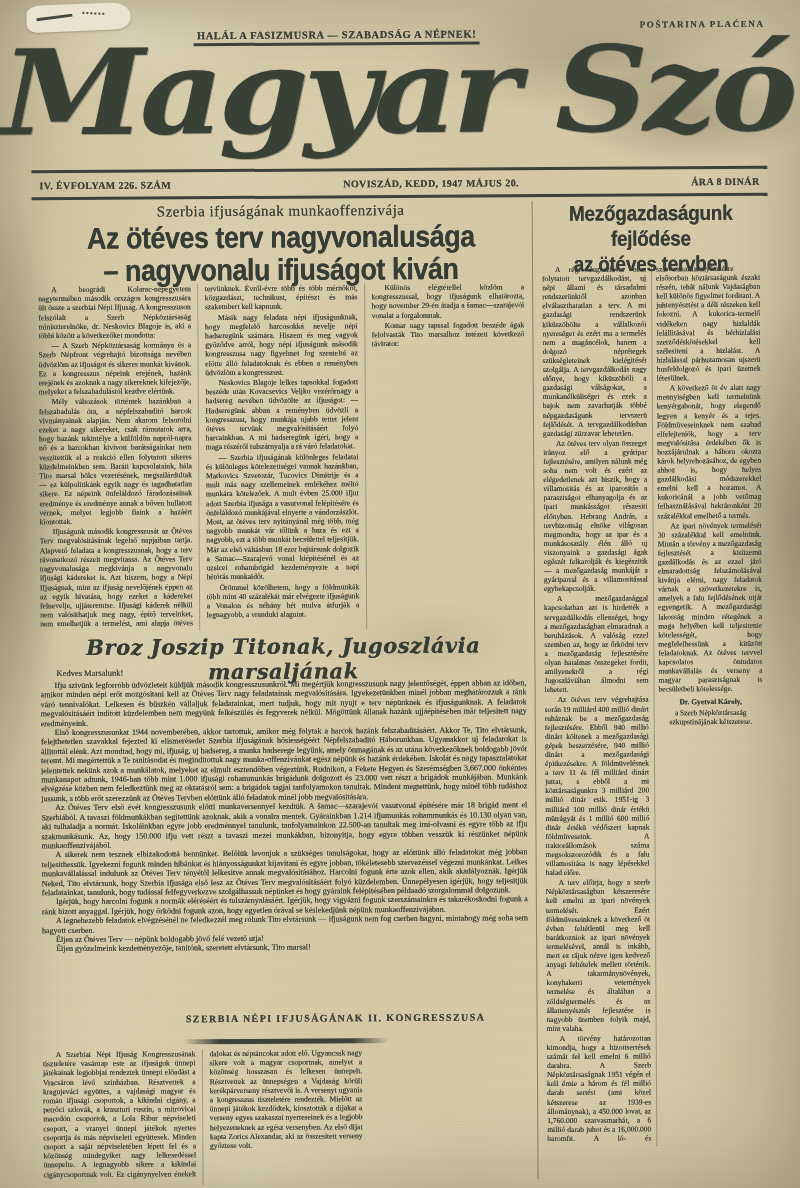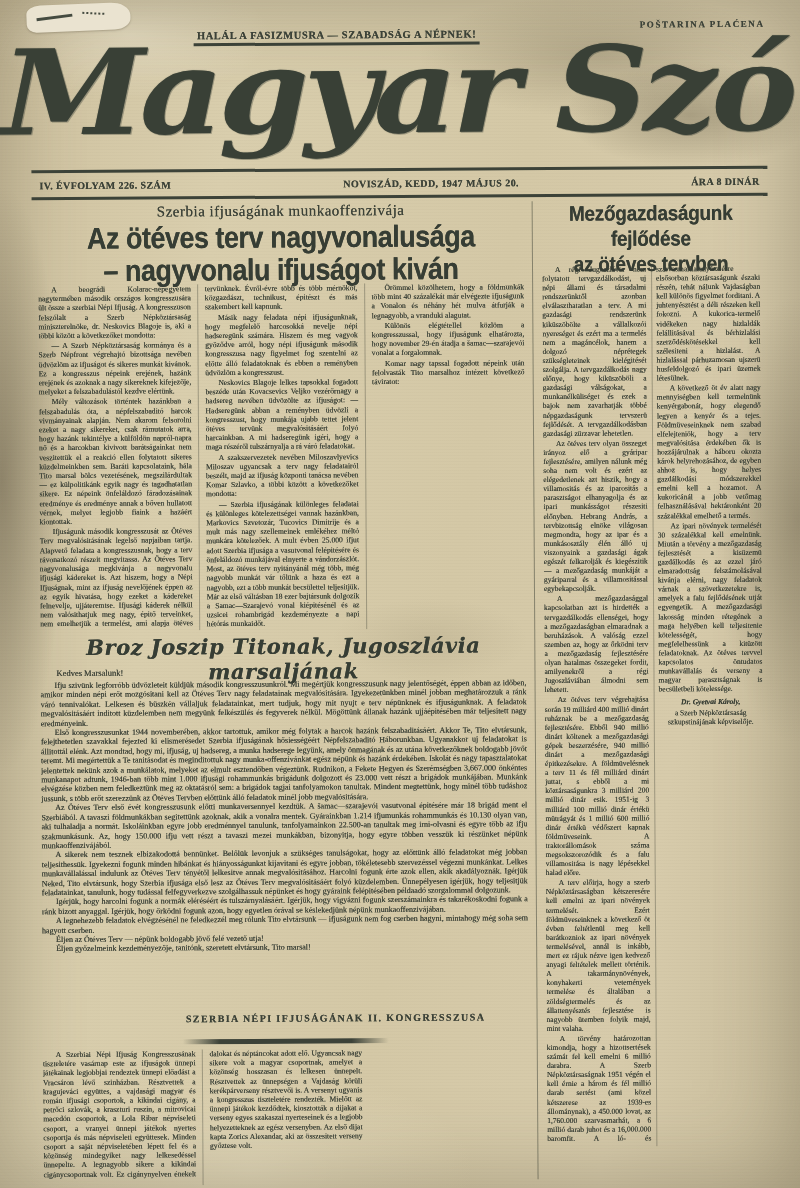--- a/index.html
+++ b/index.html
@@ -64,21 +64,21 @@
       linear-gradient(to right, transparent, #3c4238 18%, #3c4238 82%, transparent);
     background-repeat:no-repeat;}
   .congress-cols{position:absolute;top:848px;width:486px;height:136px;column-count:3;column-gap:14px;
     font-size:7.6px;line-height:9.2px;}
   
   .agri-head{position:absolute;top:2px;width:100%;text-align:center;
     font:bold 19px/23px "Liberation Sans",sans-serif;letter-spacing:-.3px;
     transform:scaleY(1.1);transform-origin:top center;color:#363d34;}
   .agri-cols{position:absolute;top:66px;width:218px;height:882px;column-count:2;column-gap:10px;
     font-size:7.5px;line-height:9.1px;}
-  .byline-name{text-align:center;font-weight:bold;font-style:italic;text-indent:0 !important;margin-top:4px !important;}
+  .byline-name{text-align:center;font-weight:bold;text-indent:0 !important;margin-top:4px !important;}
   .byline-role{text-align:center;text-indent:0 !important;}
 </style>
 </head>
 <body>
 
 <div class="paper"></div>
 
 <div class="content">
 
   <div class="torn">
@@ -110,25 +110,24 @@
         <div>Az ötéves terv nagyvonalusága</div>
         <div>– nagyvonalu ifjuságot kiván</div>
       </div>
       <div class="cols lead-cols">
         <p>A beográdi Kolarac-népegyetem nagytermében második országos kongresszusára ült össze a szerbiai Népi Ifjuság. A kongresszuson felszólalt a Szerb Népköztársaság miniszterelnöke, dr. Neskovics Blagoje is, aki a többi között a következőket mondotta:</p>
         <p>— A Szerb Népköztársaság kormánya és a Szerb Népfront végrehajtó bizottsága nevében üdvözlöm az ifjuságot és sikeres munkát kivánok. Ez a kongresszus népeink erejének, hazánk erejének és azoknak a nagy sikereknek kifejezője, melyeket a felszabadulástól kezdve elértünk.</p>
         <p>Mély változások történtek hazánkban a felszabadulás óta, a népfelszabaditó harcok vivmányainak alapján. Nem akarom felsorolni ezeket a nagy sikereket, csak rámutatok arra, hogy hazánk tekintélye a külföldön napról-napra nő és a harcokban kivivott barátságainkat nem veszitettük el a reakció ellen folytatott sikeres küzdelmeinkben sem. Baráti kapcsolataink, hála Tito marsal bölcs vezetésének, megszilárdultak — ez külpolitikánk egyik nagy és tagadhatatlan sikere. Ez népeink önfeláldozó fáradozásainak eredménye és eredménye annak a bőven hullatott vérnek, melyet legjobb fiaink a hazáért kiontottak.</p>
         <p>Ifjuságunk második kongresszusát az Ötéves Terv megvalósitásának legelső napjaiban tartja. Alapvető feladata a kongresszusnak, hogy a terv rávonatkozó részeit megvitassa. Az Ötéves Terv nagyvonalusága megkivánja a nagyvonalu ifjusági kádereket is. Azt hiszem, hogy a Népi Ifjuságnak, mint az ifjuság nevelőjének éppen az az egyik hivatása, hogy ezeket a kádereket felnevelje, ujjáteremtse. Ifjusági káderek nélkül nem valósithatjuk meg nagy, épitő terveinket, nem emelhetjük a termelést, ami alapja ötéves tervünknek. Évről-évre több és több mérnököt, közgazdászt, technikust, épitészt és más szakembert kell kapnunk.</p>
         <p>Másik nagy feladata népi ifjuságunknak, hogy megfelelő harcosokká nevelje népi hadseregünk számára. Hiszem és meg vagyok győződve arról, hogy népi ifjuságunk második kongresszusa nagy figyelmet fog szentelni az előtte álló feladatoknak és ebben a reményben üdvözlöm a kongresszust.</p>
         <p>Neskovics Blagoje lelkes tapsokkal fogadott beszéde után Kovacsevics Veljko vezérőrnagy a hadsereg nevében üdvözölte az ifjuságot: — Hadseregünk abban a reményben üdvözli a kongresszust, hogy munkája ujabb tettet jelent ötéves tervünk megvalósitásáért folyó harcainkban. A mi hadseregünk igéri, hogy a maga részéről tulszárnyalja a rá váró feladatokat.</p>
-        <p>A szakszervezetek nevében Miloszavlyevics Miloszav ugyancsak a terv nagy feladatairól beszélt, majd az ifjuság központi tanácsa nevében Komar Szlavko, a többi között a következőket mondotta:</p>
         <p>— Szerbia ifjuságának különleges feladatai és különleges kötelezettségei vannak hazánkban, Markovics Szvetozár, Tucovics Dimitrije és a mult más nagy szellemeinek emlékéhez méltó munkára kötelezőek. A mult évben 25.000 ifjut adott Szerbia ifjusága a vasutvonal felépitésére és önfeláldozó munkájával elnyerte a vándorzászlót. Most, az ötéves terv nyitányánál még több, még nagyobb munkát vár tőlünk a haza és ezt a nagyobb, ezt a több munkát becsülettel teljesitjük. Már az első váltásban 18 ezer bajtársunk dolgozik a Samac—Szarajevó vonal kiépitésénél és az uzsicei rohambrigád kezdeményezte a napi hétórás munkaidőt.</p>
         <p>Örömmel közölhetem, hogy a földmunkák több mint 40 százalékát már elvégezte ifjuságunk a Vonalon és néhány hét mulva átfurják a legnagyobb, a vranduki alagutat.</p>
         <p>Különös elégtétellel közlöm a kongresszussal, hogy ifjuságunk elhatározta, hogy november 29-én átadja a šamac—szarajevói vonalat a forgalomnak.</p>
-        <p>Komar nagy tapssal fogadott népeink után felolvasták Tito marsalhoz intézett következő táviratot:</p>
+        <p>Komar nagy tapssal fogadott beszéde ágak felolvasták Tito marsalhoz intézett következő táviratot:</p>
       </div>
 
       <div class="letter-head">Broz Joszip Titonak, Jugoszlávia marsaljának</div>
       <div class="salutation">Kedves Marsalunk!</div>
       <div class="letter-body">
         <p>Ifju szivünk legforróbb üdvözleteit küldjük második kongresszusunkról. Mi megértjük kongresszusunk nagy jelentőségét, éppen abban az időben, amikor minden népi erőt mozgósitani kell az Ötéves Terv nagy feladatainak megvalósitására. Igyekezetünkben minél jobban meghatározzuk a ránk váró tennivalókat. Lelkesen és büszkén vállaljuk feladatainkat, mert tudjuk, hogy mit nyujt e terv népünknek és ifjuságunknak. A feladatok megvalósitásáért inditott küzdelemben nem megyünk felkészülés és fegyverek nélkül. Mögöttünk állanak hazánk ujjáépitésében már teljesitett nagy eredményeink.</p>
         <p>Első kongresszusunkat 1944 novemberében, akkor tartottuk, amikor még folytak a harcok hazánk felszabaditásáért. Akkor Te, Tito elvtársunk, felejthetetlen szavakkal fejezted ki elismerésedet Szerbia ifjuságának hősiességéért Népfelszabaditó Háborunkban. Ugyanakkor uj feladatokat is állitottál elénk. Azt mondtad, hogy mi, ifjuság, uj hadsereg, a munka hadserege legyünk, amely önmagának és az utána következőknek boldogabb jövőt teremt. Mi megértettük a Te tanitásodat és meginditottuk nagy munka-offenzivánkat egész népünk és hazánk érdekében. Iskolát és nagy tapasztalatokat jelentettek nekünk azok a munkálatok, melyeket az elmult esztendőben végeztünk. Rudnikon, a Fekete Hegyen és Szerémségben 3,667.000 önkéntes munkanapot adtunk, 1946-ban több mint 1.000 ifjusági rohammunkás brigádunk dolgozott és 23.000 vett részt a brigádok munkájában. Munkánk elvégzése közben nem feledkeztünk meg az oktatásról sem: a brigádok tagjai tanfolyamokon tanultak. Mindent megtettünk, hogy minél több tudáshoz jussunk, s több erőt szerezzünk az Ötéves Tervben előttünk álló feladatok minél jobb megvalósitására.</p>
         <p>Az Ötéves Terv első évét kongresszusunk előtti munkaversennyel kezdtük. A šamac—szarajevói vasutvonal épitésére már 18 brigád ment el Szerbiából. A tavaszi földmunkákban segitettünk azoknak, akik a vonalra mentek. Gyárainkban 1.214 ifjumunkás rohammunkás és 10.130 olyan van, aki tulhaladja a normát. Iskoláinkban egyre jobb eredménnyel tanulunk, tanfolyamainkon 22.500-an tanultak meg irni-olvasni és egyre több az ifju szakmunkásunk. Az, hogy 150.000 ifju vett részt a tavaszi mezei munkákban, bizonyitja, hogy egyre többen vesszük ki részünket népünk munkaoffenzivájából.</p>
         <p>A sikerek nem tesznek elbizakodottá bennünket. Belőlük levonjuk a szükséges tanulságokat, hogy az előttünk álló feladatokat még jobban teljesithessük. Igyekezni fogunk minden hibánkat és hiányosságunkat kijavitani és egyre jobban, tökéletesebb szervezéssel végezni munkánkat. Lelkes munkavállalással indulunk az Ötéves Terv tényétől lelkesitve annak megvalósitásához. Harcolni fogunk érte azok ellen, akik akadályoznák. Igérjük Neked, Tito elvtársunk, hogy Szerbia ifjusága első lesz az Ötéves Terv megvalósitásáért folyó küzdelemben. Ünnepélyesen igérjük, hogy teljesitjük feladatainkat, tanulunk, hogy tudással felfegyverkezve szolgálhassuk népünket és hogy gyáraink felépitésében példaadó szorgalommal dolgozunk.</p>
         <p>Igérjük, hogy harcolni fogunk a normák eléréséért és tulszárnyalásáért. Igérjük, hogy vigyázni fogunk szerszámainkra és takarékoskodni fogunk a ránk bizott anyaggal. Igérjük, hogy őrködni fogunk azon, hogy egyetlen órával se késlekedjünk népünk munkaoffenzivájában.</p>
@@ -151,18 +150,18 @@
       <div class="cols agri-cols">
         <p>A régi Jugoszlávia nem folytatott tervgazdálkodást, uj népi állami és társadalmi rendszerünktől azonban elválaszthatatlan a terv. A mi gazdasági rendszerünk kiküszöbölte a vállalkozói nyereséget és ezért ma a termelés nem a magáncélok, hanem a dolgozó néprétegek szükségleteinek kielégitését szolgálja. A tervgazdálkodás nagy előnye, hogy kiküszöböli a gazdasági válságokat, a munkanélküliséget és ezek a bajok nem zavarhatják többé népgazdaságunk tervszerü fejlődését. A tervgazdálkodásban gazdasági zürzavar lehetetlen.</p>
         <p>Az ötéves terv olyan összeget irányoz elő a gyáripar fejlesztésére, amilyen nálunk még soha nem volt és ezért az elégedetlenek azt hiszik, hogy a villamositás és az iparositás a parasztságot elhanyagolja és az ipari munkásságot részesiti előnyben. Hebrang András, a tervbizottság elnöke világosan megmondta, hogy az ipar és a munkásosztály élén álló uj viszonyaink a gazdasági ágak egészét felkarolják és kiegészitik — a mezőgazdaság munkáját a gyáriparral és a villamositással egybekapcsolják.</p>
         <p>A mezőgazdasággal kapcsolatban azt is hirdették a tervgazdálkodás ellenségei, hogy a mezőgazdaságban elmaradnak a beruházások. A valóság ezzel szemben az, hogy az őrködni terv a mezőgazdaság fejlesztésére olyan hatalmas összegeket fordit, amilyenekről a régi Jugoszláviában álmodni sem lehetett.</p>
         <p>Az ötéves terv végrehajtása során 19 milliárd 400 millió dinárt ruháznak be a mezőgazdaság fejlesztésére. Ebből 940 millió dinárt költenek a mezőgazdasági gépek beszerzésére, 940 millió dinárt a mezőgazdasági épitkezésekre. A földmüvelésnek a terv 11 és fél milliárd dinárt juttat, s ebből a mi köztársaságunkra 3 milliárd 200 millió dinár esik. 1951-ig 3 milliárd 100 millió dinár értékü mütrágyát és 1 millió 600 millió dinár értékü védőszert kapnak földmüveseink. A traktorállomások száma megsokszorozódik és a falu villamositása is nagy lépésekkel halad előre.</p>
         <p>A terv előirja, hogy a szerb Népköztársaságban kétszeresére kell emelni az ipari növények termelését. Ezért földmüveseinknek a következő öt évben feltétlenül meg kell barátkozniok az ipari növények termelésével, annál is inkább, mert ez rájuk nézve igen kedvező anyagi feltételek mellett történik. A takarmánynövények, konyhakerti vetemények termelése és általában a zöldségtermelés és az állattenyésztés fejlesztése is nagyobb ütemben folyik majd, mint valaha.</p>
         <p>A törvény határozottan kimondja, hogy a hizottsertések számát fel kell emelni 6 millió darabra. A Szerb Népköztársaságnak 1951 végén el kell érnie a három és fél millió darab sertést (ami közel kétszerese az 1939-es állománynak), a 450.000 lovat, az 1,760.000 szarvasmarhát, a 6 millió darab juhot és a 16,000.000 baromfit. A ló- és szarvasmarhatenyésztésre elsősorban köztársaságunk északi részén, tehát nálunk Vajdaságban kell különös figyelmet forditani. A juhtenyésztést a déli részeken kell fokozni. A kukorica-termelő vidékeken nagy hizlaldák felállitásával és bérhizlalási szerződéskötésekkel kell szélesiteni a hizlalást. A hizlalással párhuzamosan ujszerü husfeldolgozó és ipari üzemek létesülnek.</p>
         <p>A következő öt év alatt nagy mennyiségben kell termelnünk kenyérgabonát, hogy elegendő legyen a kenyér és a tejes. Földmüveseinknek nem szabad elfelejteniök, hogy a terv megvalósitása érdekében ők is hozzájárulnak a háboru okozta károk helyrehozásához, de egyben ahhoz is, hogy helyes gazdálkodási módszerekkel emelni kell a hozamot. A kukoricánál a jobb vetőmag felhasználásával hektáronként 20 százalékkal emelhető a termés.</p>
         <p>Az ipari növények termelését 30 százalékkal kell emelnünk. Miután a törvény a mezőgazdaság fejlesztését a kisüzemü gazdálkodás és az ezzel járó elmaradottság felszámolásával kivánja elérni, nagy feladatok várnak a szövetkezetekre is, amelyek a falu fejlődésének utját egyengetik. A mezőgazdasági lakosság minden rétegének a maga helyében kell teljesitenie kötelességét, hogy megfelelhessünk a kitüzött feladatoknak. Az ötéves tervvel kapcsolatos öntudatos munkavállalás és verseny a magyar parasztságnak is becsületbeli kötelessége.</p>
         <p class="byline-name">Dr. Gyetvai Károly,</p>
-        <p class="byline-role">a Szerb Népköztársaság szkupstinájának képviselője.</p>
+        <p class="byline-role">a Szerb Népköztársaság szkupstinájának kétszerese.</p>
       </div>
     </div>
   </div>
 
 </div>
 
 </body></html>

